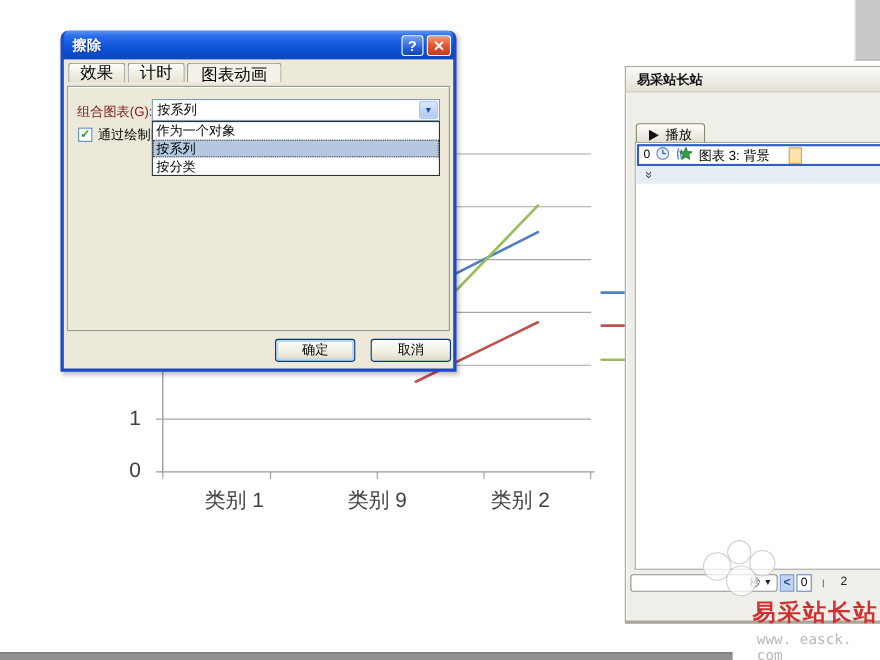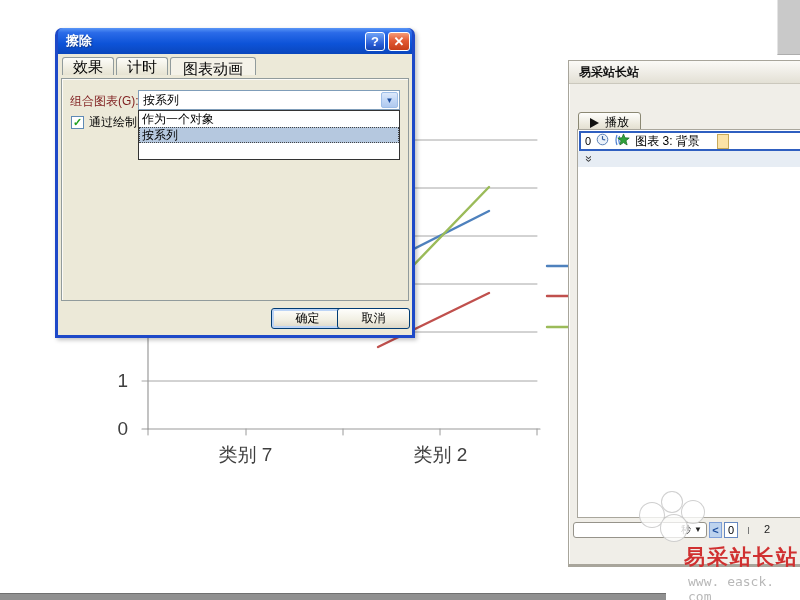--- a/index.html
+++ b/index.html
@@ -53,21 +53,21 @@
 
   .droplist { position:absolute; left:76px; top:31px; width:262px; height:50px; background:#fff;
               border:1px solid #333; z-index:6; }
   .dropopt { height:16px; line-height:16px; font-size:12px; padding-left:3px; color:#000; white-space:nowrap; }
   .dropopt.selected { background:#B5C8DF; outline:1px dotted #444; outline-offset:-1px; }
 
   .dlg-btn { position:absolute; top:254px; width:73px; height:21px; font-size:12px; color:#000;
              border:1px solid #003C74; border-radius:3px;
              background:linear-gradient(180deg,#FEFEFC,#F2F0E4 55%,#DDD8C8);
              display:flex; align-items:center; justify-content:center; }
-  .okbtn { left:192px; box-shadow:inset 0 0 0 2px #BCD4F6;margin-left:21px; }
+  .okbtn { left:192px; box-shadow:inset 0 0 0 2px #BCD4F6; }
   .cancelbtn { left:279px;font-family:Liberation Serif, serif; }
 
   
   .pane { position:absolute; left:568px; top:60px; width:236px; height:507px; z-index:5;
           background:#F0EEE8; border:1px solid #A8A59B; border-bottom:3px solid #A8A59B;
           box-shadow:inset 1px 1px 0 #FDFDFB; }
   .pane-header { height:23px; background:linear-gradient(180deg,#FBFAF7,#E3E0D5);
                  border-bottom:1px solid #CBC8BD; display:flex; align-items:center;
                  padding-left:10px; font-size:12px; font-weight:bold; color:#111; }
   .play-btn { position:absolute; left:9px; top:38px; width:63px; height:21px;
@@ -140,21 +140,22 @@
       <line x1="380" y1="266" x2="489" y2="211" stroke="#4E81BD" stroke-width="2.4" stroke-linecap="round"></line>
       <line x1="547" y1="266" x2="568" y2="266" stroke="#4E81BD" stroke-width="2.4" stroke-linecap="round"></line>
       <line x1="380" y1="300" x2="489" y2="187" stroke="#9BBB59" stroke-width="2.4" stroke-linecap="round"></line>
       <line x1="547" y1="327" x2="569" y2="327" stroke="#9BBB59" stroke-width="2.4" stroke-linecap="round"></line>
       <line x1="378" y1="347" x2="489" y2="293" stroke="#C0504D" stroke-width="2.4" stroke-linecap="round"></line>
       <line x1="547" y1="296" x2="569" y2="296" stroke="#C0504D" stroke-width="2.4" stroke-linecap="round"></line>
     </svg>
   <div class="ytick ytick1">1</div>
   <div class="ytick ytick0">0</div>
   <div class="xcats">
-    <div>类别 7</div>
+    <div>类别 1</div>
+    <div>类别 9</div>
     <div>类别 2</div>
   </div>
 
   <div class="dialog">
     <div class="titlebar">
       <span class="title-text">擦除</span>
       <span class="tbtn helpbtn">?</span>
       <span class="tbtn closebtn">✕</span>
     </div>
     <div class="dlg-body">
@@ -169,20 +170,21 @@
           <span class="combo-value">按系列</span>
           <span class="combo-arrow">▼</span>
         </div>
         <div class="checkbox-row">
           <span class="checkbox">✓</span>
           <span class="checkbox-label">通过绘制图</span>
         </div>
         <div class="droplist">
           <div class="dropopt">作为一个对象</div>
           <div class="dropopt selected">按系列</div>
+          <div class="dropopt">按分类</div>
         </div>
       </div>
       <div class="dlg-btn okbtn">确定</div>
       <div class="dlg-btn cancelbtn">取消</div>
     </div>
   </div>
 
   <div class="pane">
     <div class="pane-header">
       <span>易采站长站</span>

